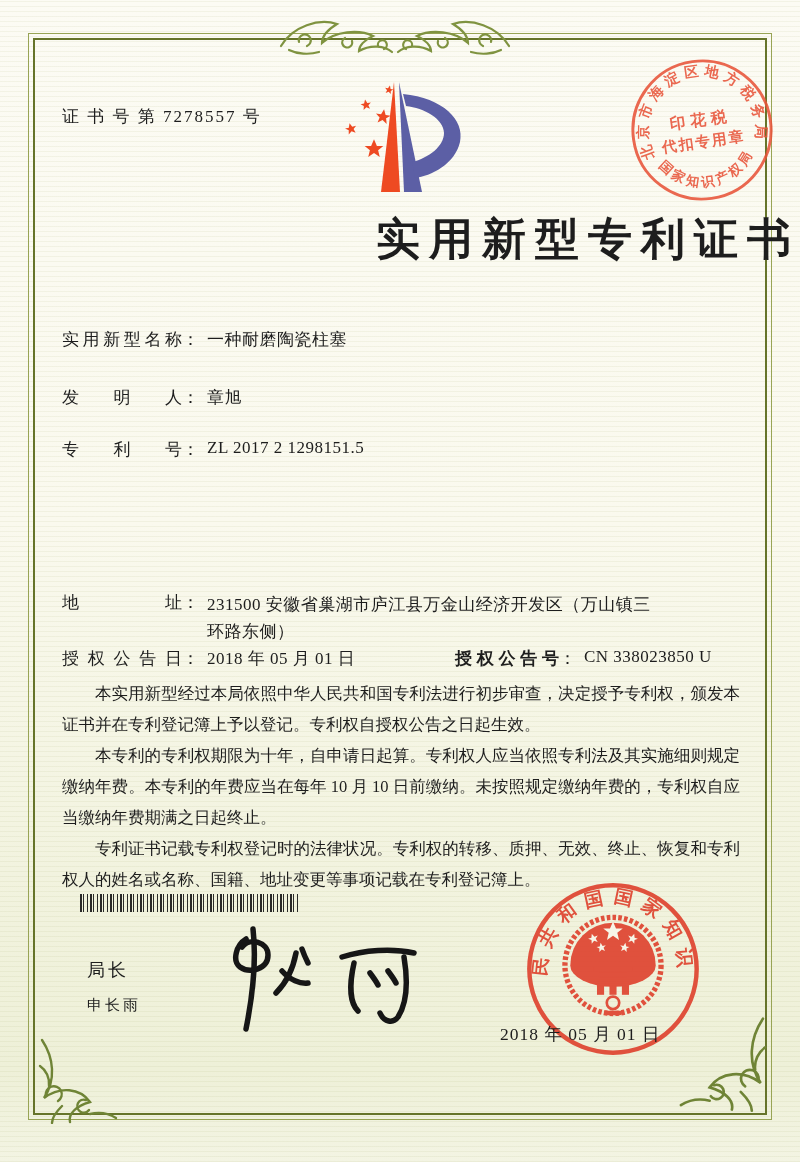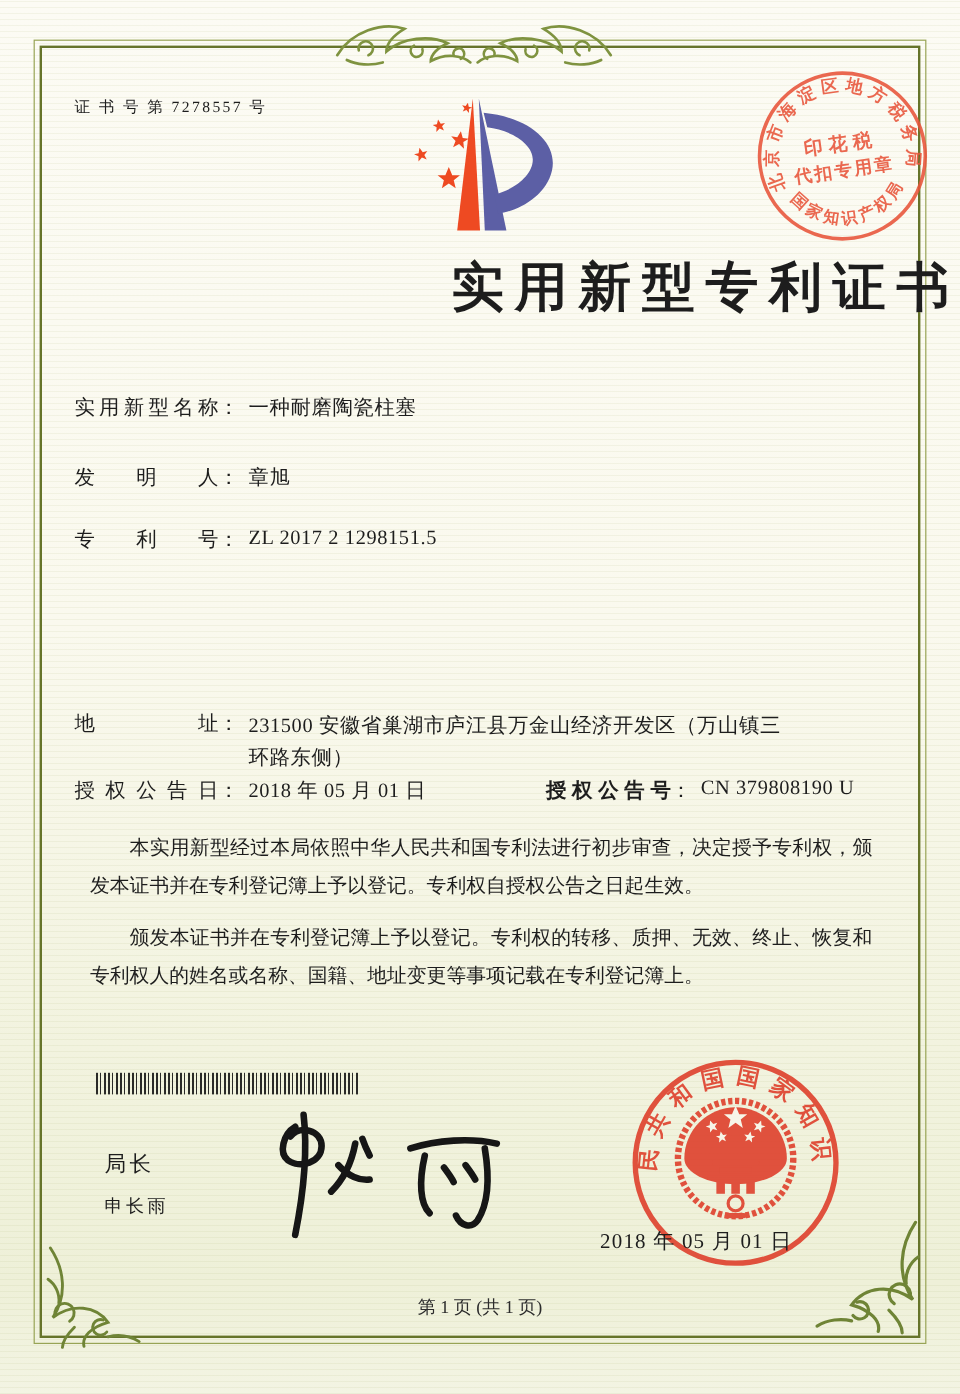--- a/index.html
+++ b/index.html
@@ -6,31 +6,31 @@
   #page{position:relative;width:800px;height:1162px;margin:0 auto;overflow:hidden;
     font-family:"Liberation Serif","DejaVu Serif",serif;color:#1d1d1d;
     background:
       repeating-linear-gradient(0deg, rgba(160,170,100,0.10) 0px, rgba(160,170,100,0.10) 1px, rgba(0,0,0,0) 1px, rgba(0,0,0,0) 5px),
       linear-gradient(180deg,#fcfbf4 0%,#faf9ee 45%,#f2f3df 75%,#eef0d8 92%,#f3f4e3 100%);
   }
   
   .frame-outer{position:absolute;left:28px;top:33px;right:28px;bottom:42px;border:1px solid #98a455;}
   .frame-inner{position:absolute;left:33px;top:38px;right:33px;bottom:47px;border:2px solid #66742a;}
   .abs{position:absolute;}
-  .certno{left:62px;top:80px;font-size:13px;letter-spacing:2px;}
+  .certno{left:62px;top:105px;font-size:17px;letter-spacing:2px;}
   .title{left:0;right:0;top:210px;text-align:right;font-size:44px;font-weight:bold;letter-spacing:9px;text-indent:9px;}
   .row{left:62px;font-size:17px;white-space:nowrap;}
   .flabel{display:inline-block;width:120px;text-align:justify;text-align-last:justify;vertical-align:top;}
   .colon{display:inline-block;vertical-align:top;}
   .fvalue{display:inline-block;margin-left:8px;vertical-align:top;letter-spacing:0.5px;}
   .fvalue.wrap{white-space:normal;width:460px;line-height:27px;}
   .row2{left:455px;font-size:17px;white-space:nowrap;}
   .row2 .flabel{width:104px;font-weight:bold;}
   .paras{left:62px;top:678px;width:678px;font-size:16.5px;line-height:31px;text-align:justify;}
-  .paras p{margin:13px;text-indent:2em;}
+  .paras p{margin:0;text-indent:2em;}
   .barcode{left:80px;top:894px;width:220px;height:18px;
     background:repeating-linear-gradient(90deg,#2a2a28 0px,#2a2a28 2px,rgba(0,0,0,0) 2px,rgba(0,0,0,0) 3px,#2a2a28 3px,#2a2a28 4px,rgba(0,0,0,0) 4px,rgba(0,0,0,0) 7px,#2a2a28 7px,#2a2a28 8px,rgba(0,0,0,0) 8px,rgba(0,0,0,0) 10px);}
   .sig-title{left:87px;top:958px;font-size:18px;letter-spacing:3px;font-family:Liberation Mono, monospace;}
   .sig-name{left:87px;top:996px;font-size:15px;letter-spacing:3px;font-family:Liberation Mono, monospace;}
   .seal-date{left:500px;top:1022px;font-size:17.5px;letter-spacing:1px;z-index:6;}
   .footer{left:0;right:0;top:1080px;text-align:center;font-size:15px;color:#2c2c2c;}
   .stamp-top{left:628px;top:56px;width:148px;height:148px;opacity:0.88;transform:rotate(-8deg);z-index:5;}
   .seal-big{left:524px;top:880px;width:178px;height:178px;opacity:0.92;z-index:5;}
   .logo{left:323px;top:74px;width:152px;height:130px;}
   .orn-top{left:275px;top:10px;width:240px;height:52px;}
@@ -133,26 +133,27 @@
   <div class="abs row" style="top:438px">
     <span class="flabel">专利号</span><span class="colon">：</span><span class="fvalue">ZL 2017 2 1298151.5</span>
   </div>
   <div class="abs row" style="top:591px">
     <span class="flabel">地址</span><span class="colon">：</span><span class="fvalue wrap">231500 安徽省巢湖市庐江县万金山经济开发区（万山镇三环路东侧）</span>
   </div>
   <div class="abs row" style="top:647px">
     <span class="flabel">授权公告日</span><span class="colon">：</span><span class="fvalue">2018 年 05 月 01 日</span>
   </div>
   <div class="abs row2" style="top:647px">
-    <span class="flabel">授权公告号</span><span class="colon">：</span><span class="fvalue">CN 379808190 U</span>
+    <span class="flabel">授权公告号</span><span class="colon">：</span><span class="fvalue">CN 338023850 U</span>
   </div>
 
   <div class="abs paras">
     <p>本实用新型经过本局依照中华人民共和国专利法进行初步审查，决定授予专利权，颁发本证书并在专利登记簿上予以登记。专利权自授权公告之日起生效。</p>
-    <p>颁发本证书并在专利登记簿上予以登记。专利权的转移、质押、无效、终止、恢复和专利权人的姓名或名称、国籍、地址变更等事项记载在专利登记簿上。</p>
+    <p>本专利的专利权期限为十年，自申请日起算。专利权人应当依照专利法及其实施细则规定缴纳年费。本专利的年费应当在每年 10 月 10 日前缴纳。未按照规定缴纳年费的，专利权自应当缴纳年费期满之日起终止。</p>
+    <p>专利证书记载专利权登记时的法律状况。专利权的转移、质押、无效、终止、恢复和专利权人的姓名或名称、国籍、地址变更等事项记载在专利登记簿上。</p>
   </div>
 
   <div class="abs barcode"></div>
 
   <div class="abs sig-title">局长</div>
   <div class="abs sig-name">申长雨</div>
 
   <svg class="abs" style="left:196px;top:925px" width="240" height="110" viewBox="0 0 240 110">
     <g fill="none" stroke="#161616" stroke-width="5.5" stroke-linecap="round" stroke-linejoin="round">
       <path d="M50 14 C40 20 36 36 44 42 C54 49 72 44 72 30 C72 17 54 12 46 22"></path>
@@ -195,15 +196,14 @@
         <rect x="96" y="118" width="8" height="11"></rect>
         <rect x="110" y="118" width="8" height="11"></rect>
         <circle cx="100" cy="138" r="7" fill="none" stroke="#df4430" stroke-width="3"></circle>
         <rect x="90" y="147" width="20" height="5" rx="2"></rect>
       </g>
     </g>
   </svg>
 
   <div class="abs seal-date">2018 年 05 月 01 日</div>
 
-  <div class="abs footer">第 1 页 (共 1 页)</div>
 
 </div>
 
 </body></html>

